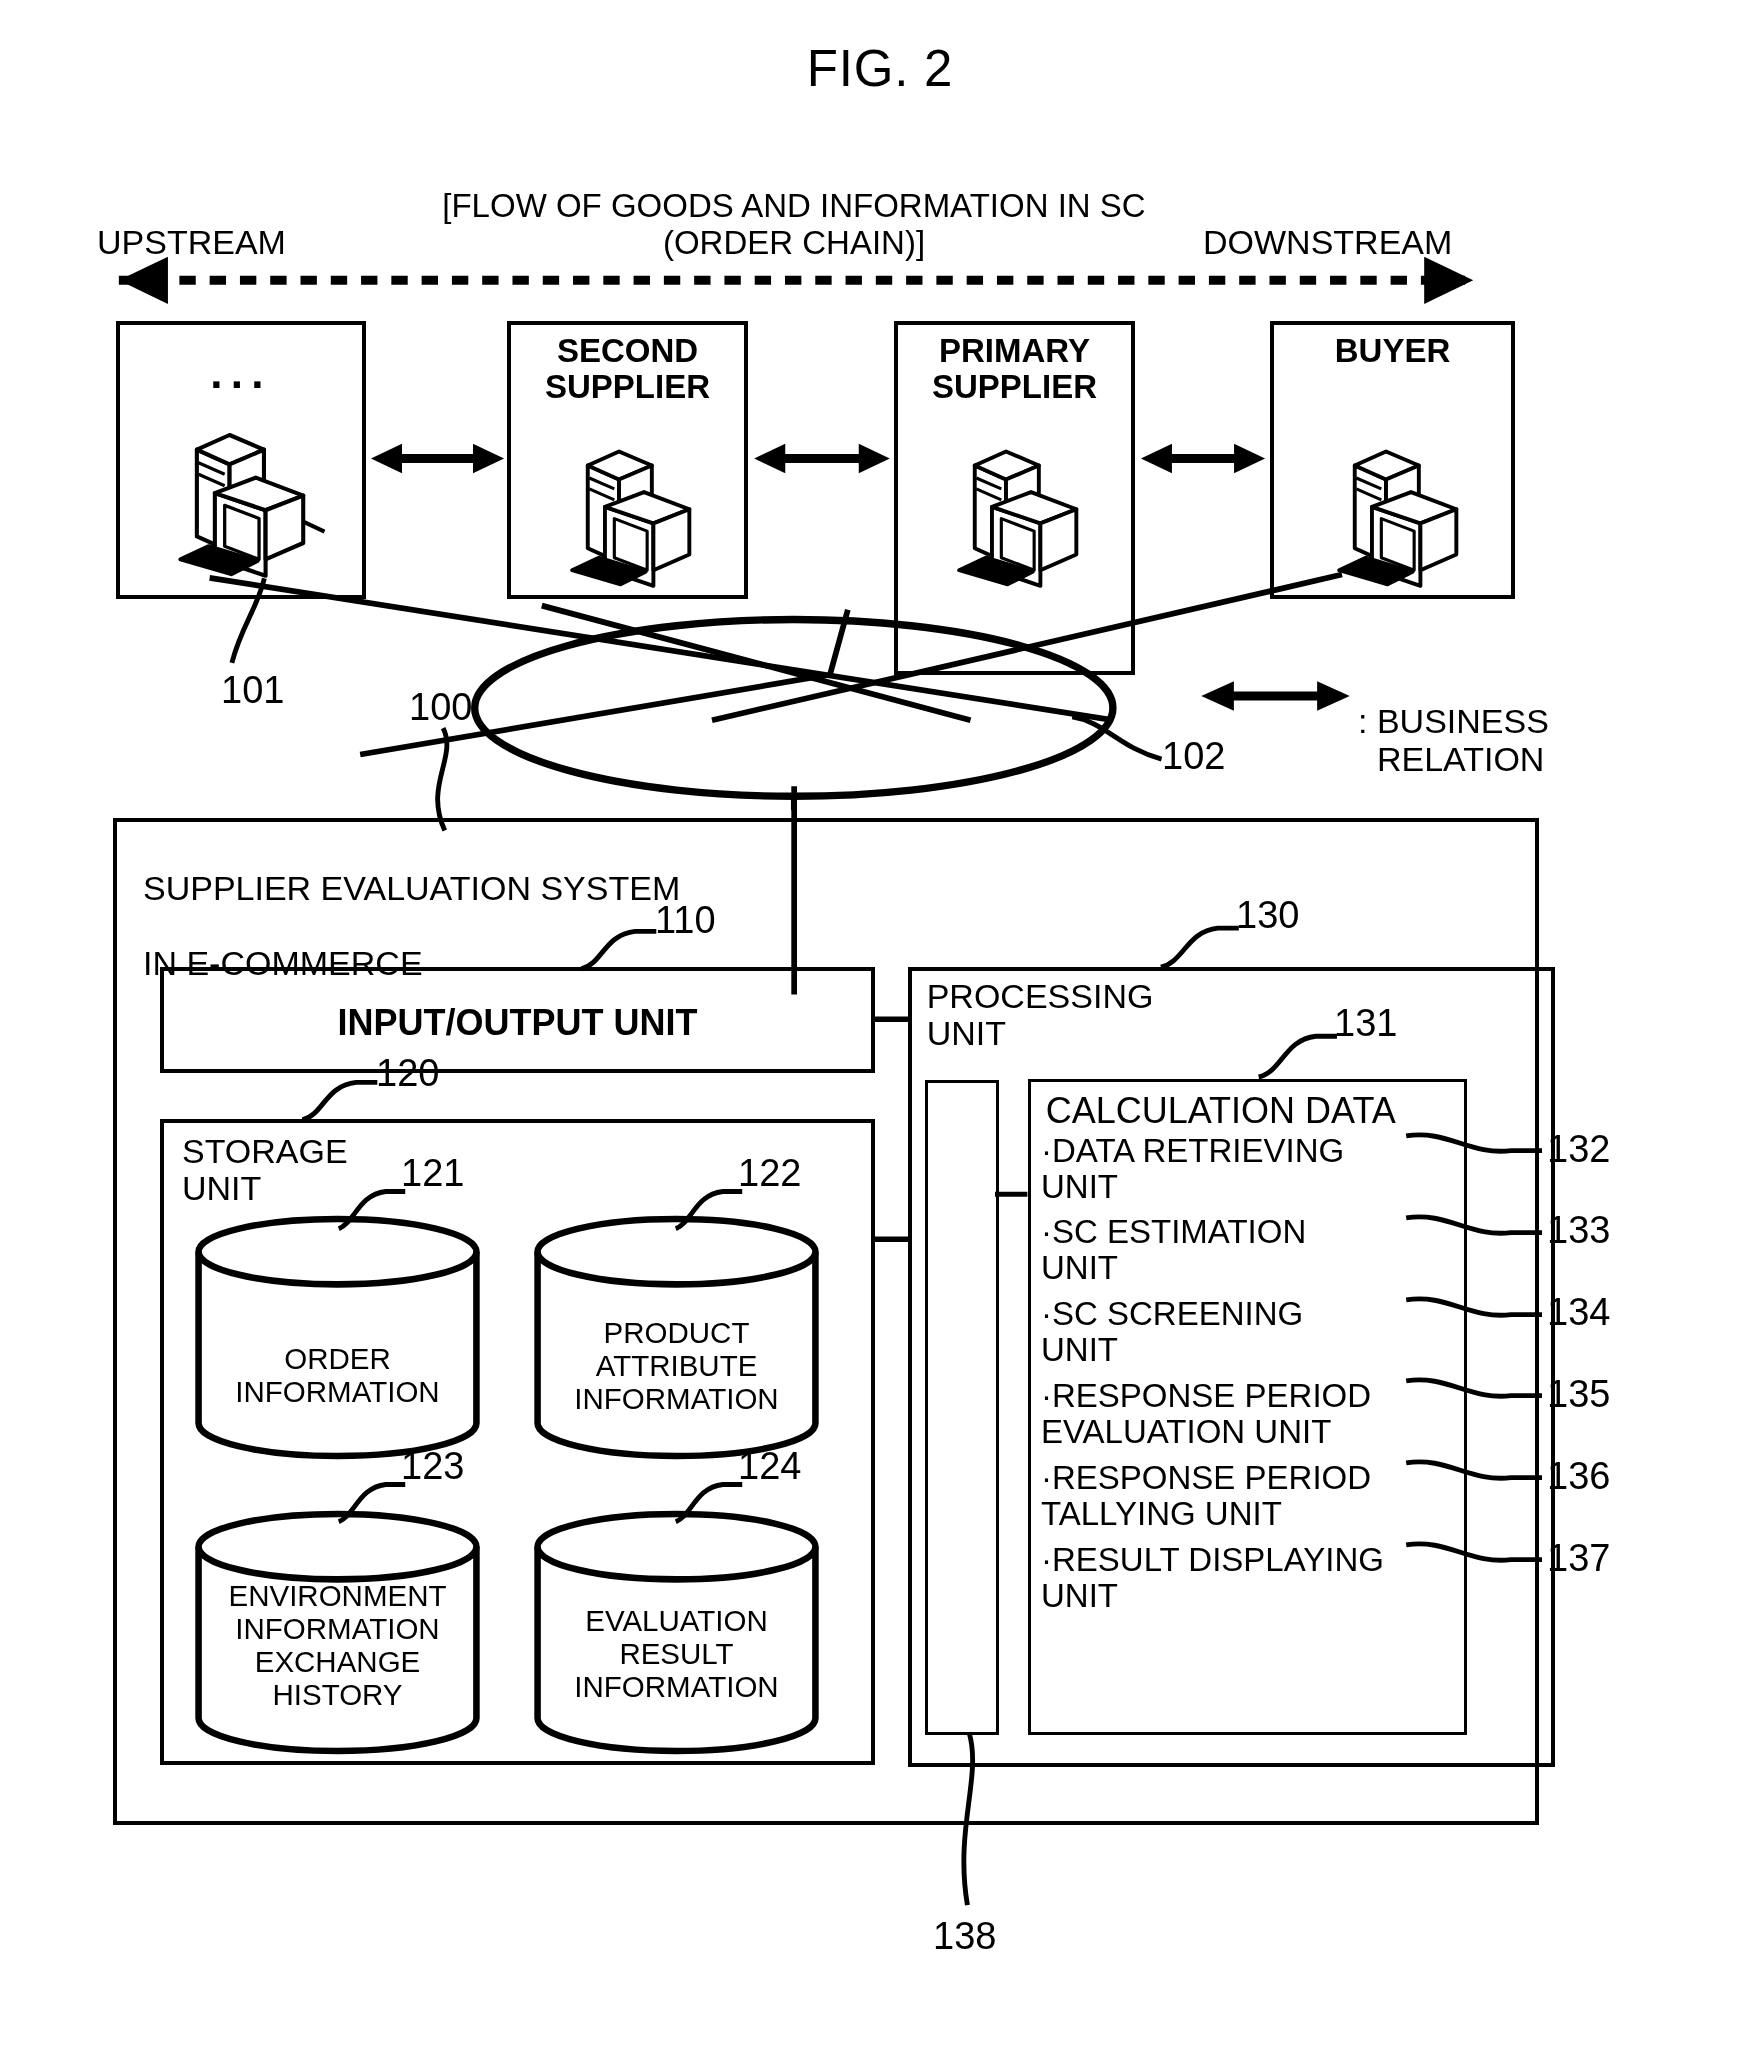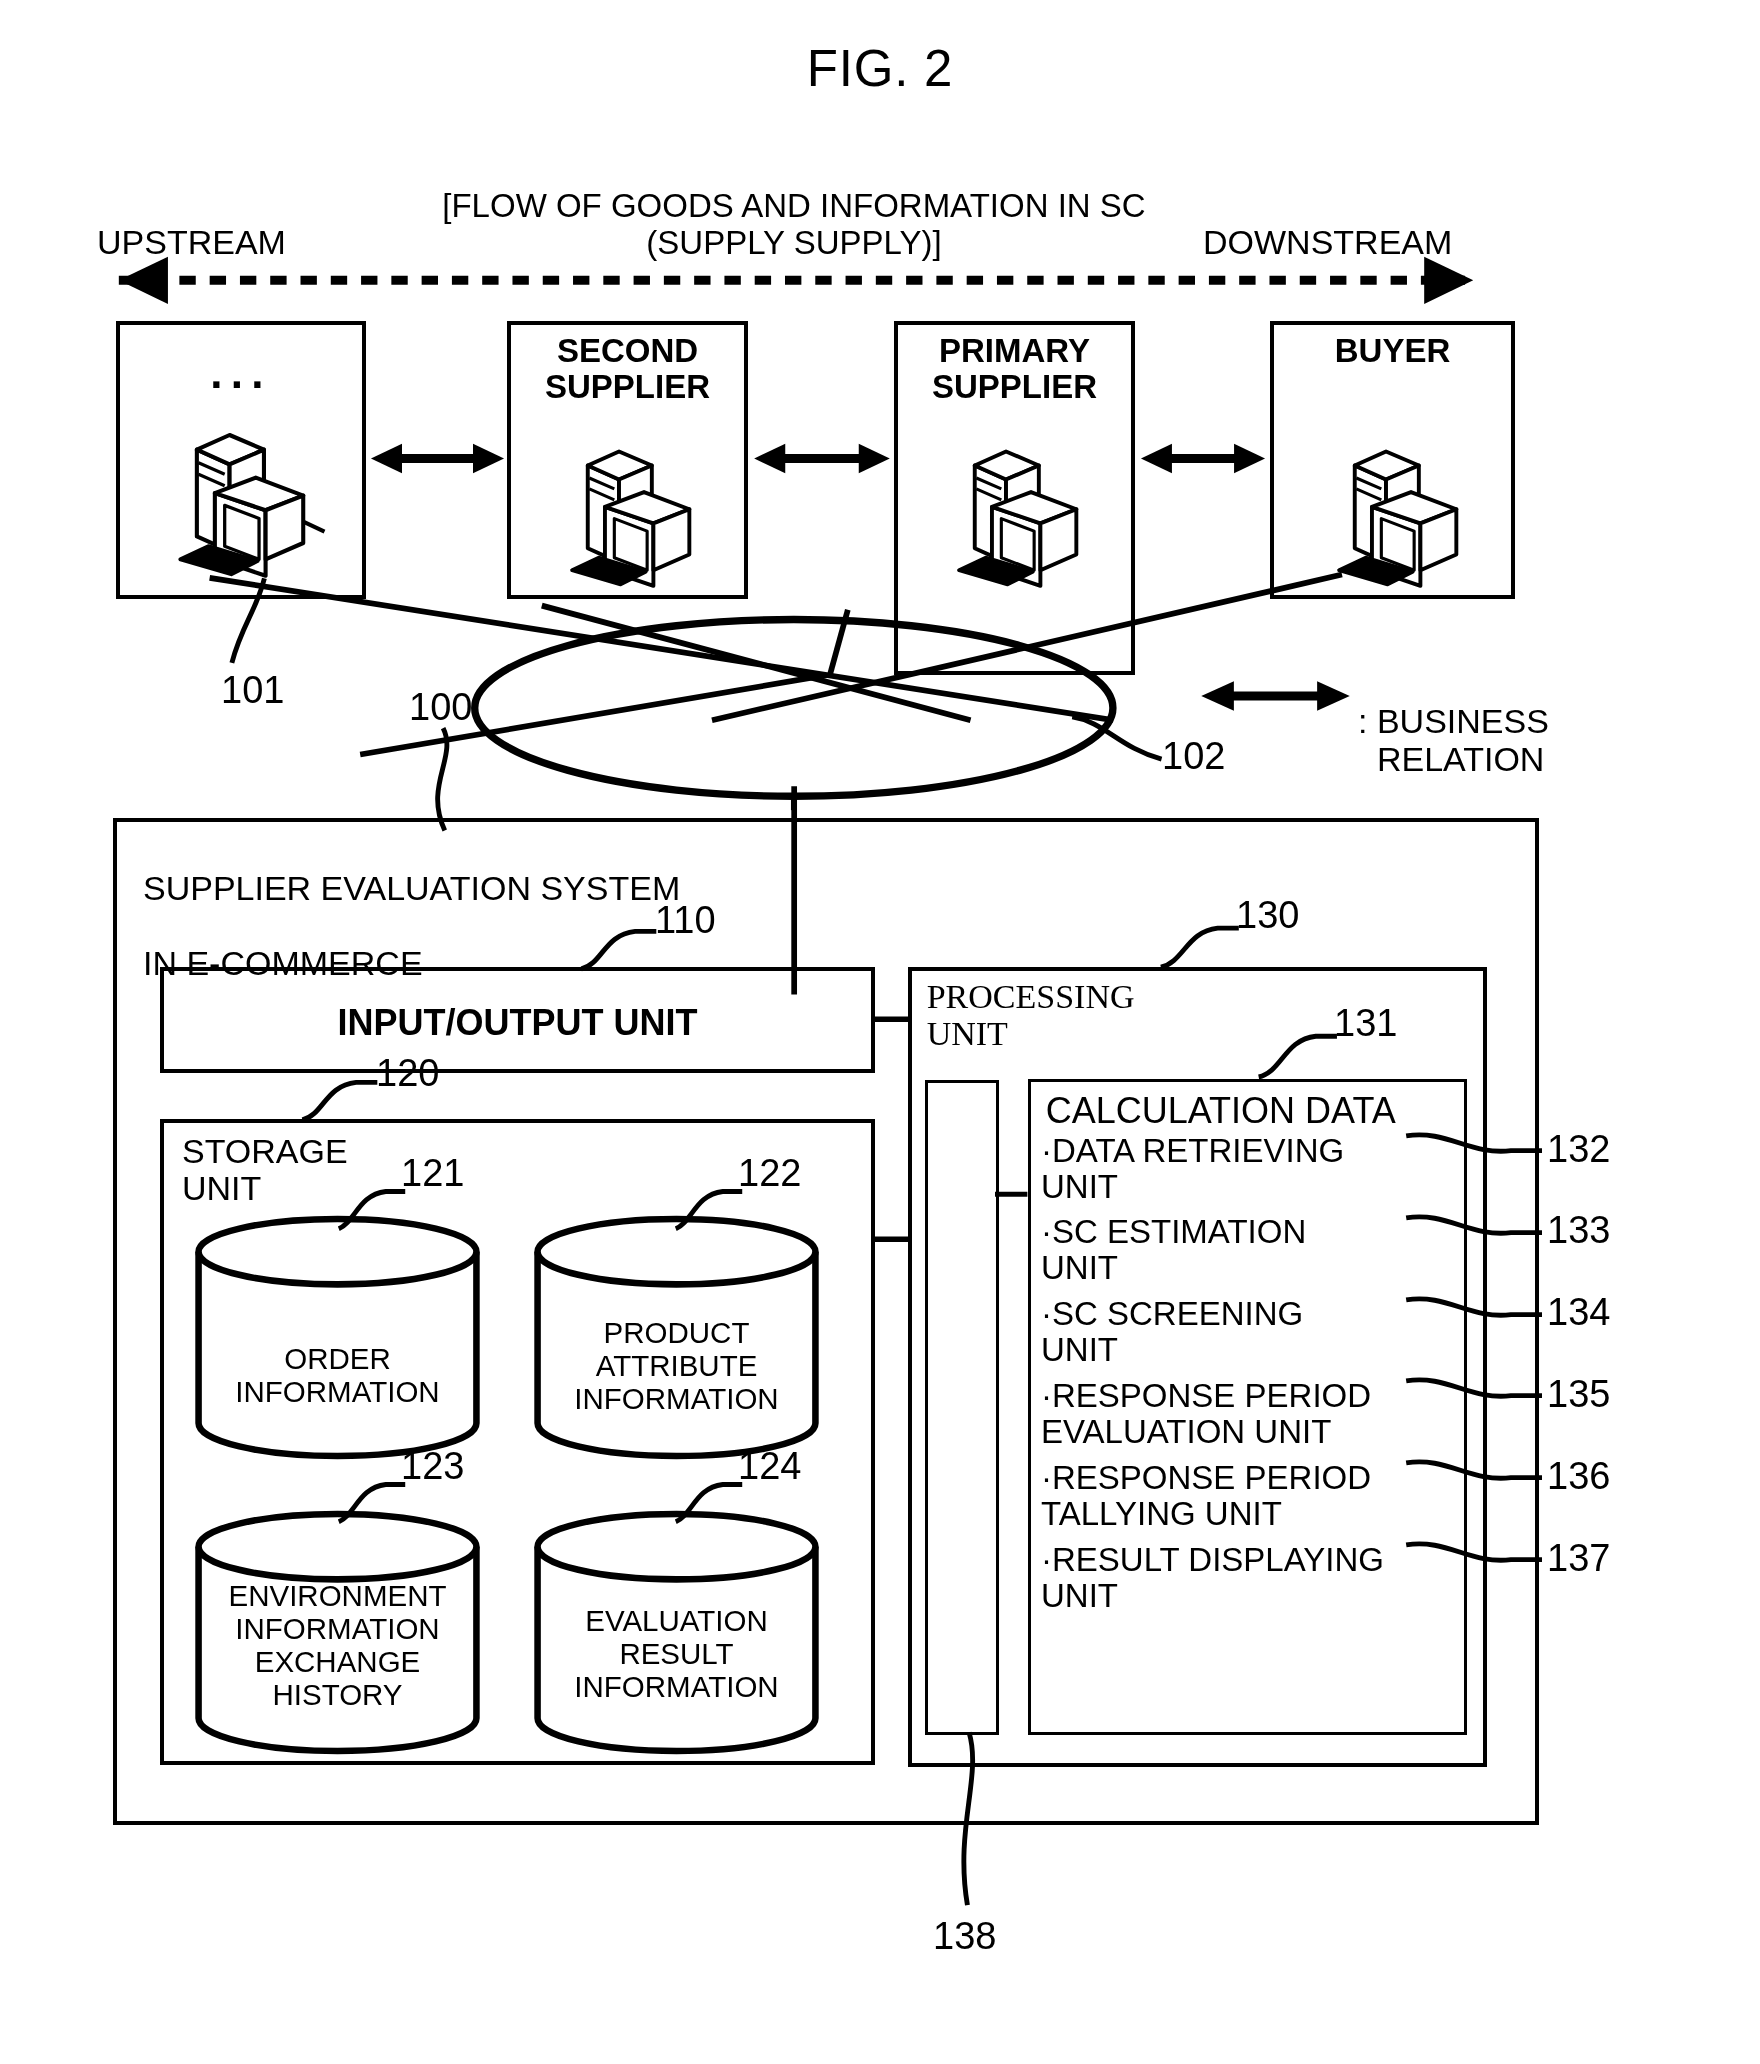--- a/index.html
+++ b/index.html
@@ -103,21 +103,21 @@
 </style>
 </head>
 <body>
 
 <div id="stage">
 
   <div class="abs fig-title">FIG. 2</div>
 
   <div class="abs flow-caption" style="left:344px; top:188px; width:900px;">
     <div>[FLOW OF GOODS AND INFORMATION IN SC</div>
-    <div>(SUPPLY SUPPLY)]</div>
+    <div>(ORDER CHAIN)]</div>
   </div>
 
   <div class="abs dir-label" style="left:97px; top:223px;">UPSTREAM</div>
   <div class="abs dir-label" style="left:1203px; top:223px;">DOWNSTREAM</div>
 
   <svg class="abs" style="left:82px; top:245px;" width="1424" height="74" viewBox="0 0 1740 90">
     <line class="ln" x1="45" y1="43" x2="1690" y2="43" stroke-width="11" stroke-dasharray="20 17"></line>
     <polygon points="45,43 105,14 105,72" fill="#000"></polygon>
     <polygon points="1700,43 1640,14 1640,72" fill="#000"></polygon>
   </svg>
@@ -331,21 +331,21 @@
 INFORMATION</div>
   <svg class="abs" style="left:664px; top:1478px;" width="90" height="47" viewBox="0 0 110 58">
     <path class="ln" d="M14 54 C 34 46, 38 12, 72 8 L 96 8" stroke-width="6"></path>
   </svg>
   <div class="abs ref-num" style="left:738px; top:1445px;">124</div>
 
   <svg class="abs" style="left:874px; top:1227px;" width="36" height="24.5" viewBox="0 0 44 30">
     <line class="ln" x1="0" y1="15" x2="42" y2="15" stroke-width="7"></line>
   </svg>
 
-  <div class="abs frame" style="left:908px; top:967px; width:579px; height:800px;font-family:Liberation Serif, serif;">
+  <div class="abs frame" style="left:908px; top:967px; width:647px; height:800px;">
     <div class="abs unit-label" style="left:14.7px; top:6.5px;">PROCESSING
 UNIT</div>
   </div>
   <svg class="abs" style="left:1146px; top:920px;" width="106" height="52" viewBox="0 0 130 64">
     <path class="ln" d="M18 58 C 46 52, 50 14, 88 10 L 114 10" stroke-width="6"></path>
   </svg>
   <div class="abs ref-num" style="left:1236px; top:894px;">130</div>
 
   <div class="abs frame-thin" style="left:925px; top:1080px; width:74px; height:655px;"></div>
   <svg class="abs" style="left:995px; top:1182px;" width="34" height="24.5" viewBox="0 0 42 30">

